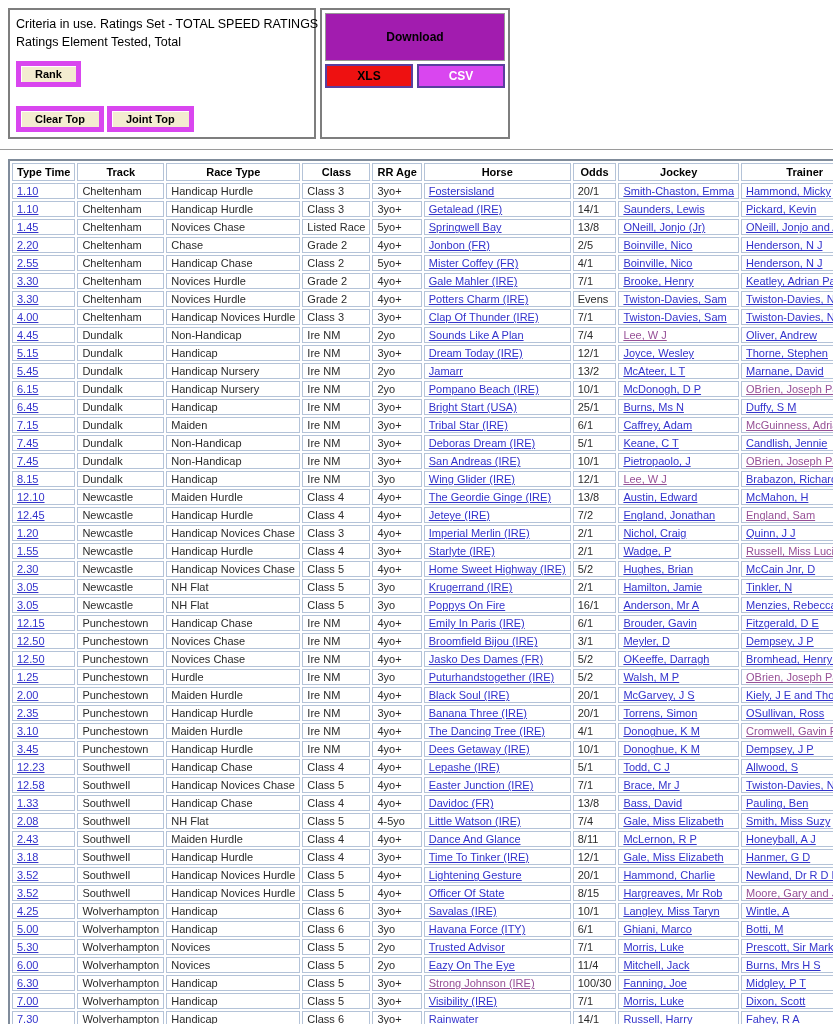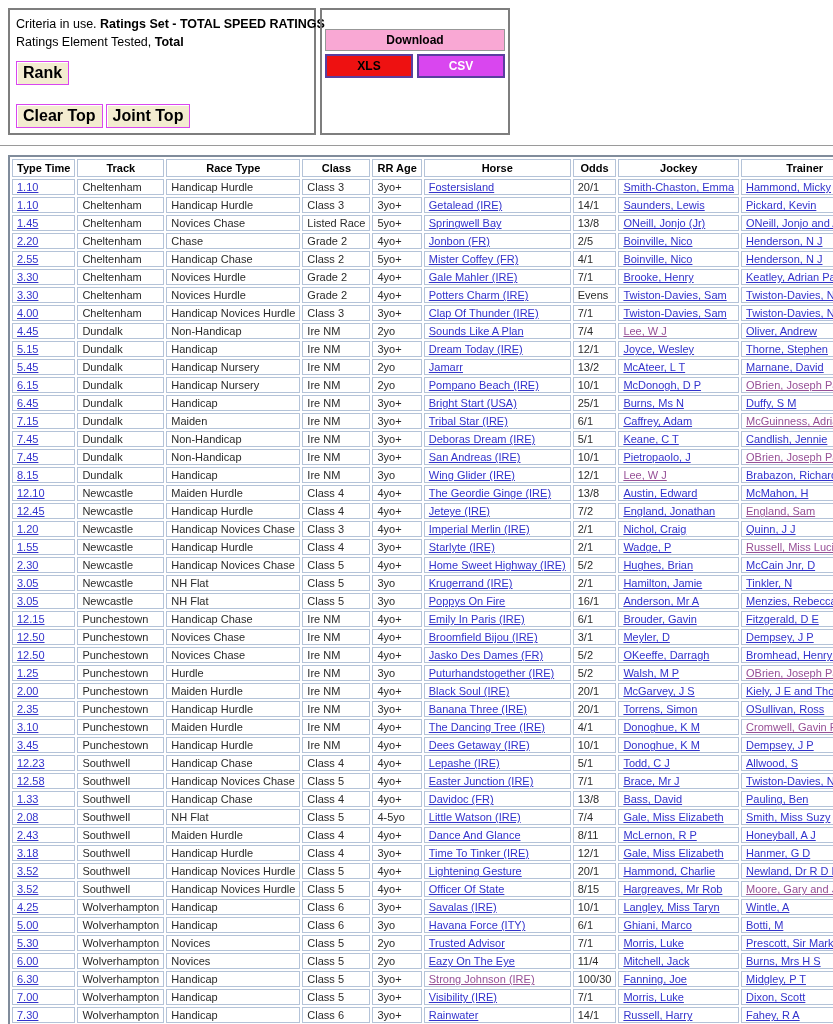--- a/index.html
+++ b/index.html
@@ -1,27 +1,27 @@
 <!DOCTYPE html>
 <html><head>
 <meta charset="utf-8">
 <style>
   html,body{margin:0;padding:0;background:#fff;font-family:"Liberation Sans",sans-serif;color:#000;}
   .top-row{display:flex;align-items:stretch;gap:4px;padding:8px 8px 0 8px;}
   .criteria-box{width:308px;border:2px solid #7e7e7e;padding:5px 6px;box-sizing:border-box;min-height:104px;}
   .crit-line{font-size:12.5px;line-height:1.45;white-space:nowrap;}
-  .crit-line b{font-weight:bold;margin-top:8px;}
+  .crit-line b{font-weight:normal;margin-top:8px;}
   .btn-row{margin-top:19px;display:flex;gap:3px;}
   .btn-row.first{margin-top:10px;}
-  button.classic{background:#f3ecd0;border:1px solid #d946ef;box-shadow:inset 1px 1px 0 #ffffff;
-    font-family:"Liberation Sans",sans-serif;font-size:16px;font-weight:bold;color:#000;
-    padding:2px 6px;cursor:pointer;}
+  button.classic{background:#f3ecd0;border:5px solid #d946ef;box-shadow:inset 1px 1px 0 #ffffff;
+    font-family:"Liberation Sans",sans-serif;font-size:11px;font-weight:bold;color:#000;
+    padding:2px 14px;cursor:pointer;}
   .download-box{width:190px;border:2px solid #7e7e7e;padding:3px;box-sizing:border-box;}
-  .dl-header{background:#f9a8d4;border:1px solid #979797;font-size:12px;font-weight:bold;
-    text-align:center;padding:3px 0;margin-bottom:3px;margin-top:16px;}
+  .dl-header{background:#a21caf;border:1px solid #979797;font-size:12px;font-weight:bold;
+    text-align:center;padding:16px 0;margin-bottom:3px;}
   .dl-buttons{display:flex;gap:4px;}
   .dl-btn{flex:1;text-align:center;font-size:12px;font-weight:bold;padding:3px 16px;
     border:2px solid #5a3f9e;cursor:pointer;}
   .dl-xls{background:#ee1111;color:#000;}
   .dl-csv{background:#d946ef;color:#fff;}
   hr.divider{border:none;border-top:1px solid #9a9a9a;margin:10px 0 9px 0;}
   .table-wrap{padding:0 8px 10px 8px;}
   table.ratings{border-collapse:separate;border-spacing:2px;border:2px solid #808c9b;background:#fff;}
   table.ratings th,table.ratings td{border:1px solid #b4c3d8;padding:1px 4px;font-size:11px;
     white-space:nowrap;background:#fff;}

